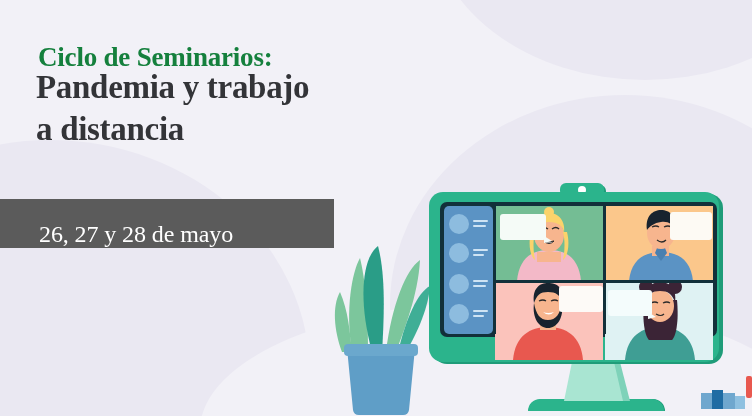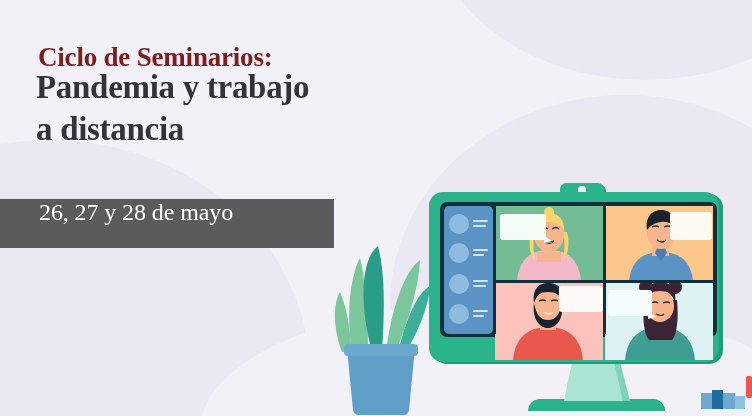--- a/index.html
+++ b/index.html
@@ -67,21 +67,21 @@
     top: 0;
     width: 420px;
     z-index: 20;
   }
   .eyebrow {
     position: absolute;
     left: 38px;
     top: 42px;
     font-size: 27px;
     font-weight: bold;
-    color: #7f1d1d;
+    color: #15803d;
     letter-spacing: -0.2px;
     white-space: nowrap;
   }
   .headline {
     position: absolute;
     left: 36px;
     top: 67px;
     font-size: 33px;
     font-weight: bold;
     color: #333438;
@@ -90,21 +90,21 @@
     white-space: pre-line;
   }
   .date-banner {
     position: absolute;
     left: 0;
     top: 199px;
     width: 334px;
     height: 49px;
     background: #5b5b5b;
     display: flex;
-    align-items: flex-start;
+    align-items: flex-end;
     z-index: 21;
   }
   .date-banner-text {
     color: #ffffff;
     font-size: 24px;
     padding-left: 39px;
     letter-spacing: -0.1px;
     white-space: nowrap;
   }
 

